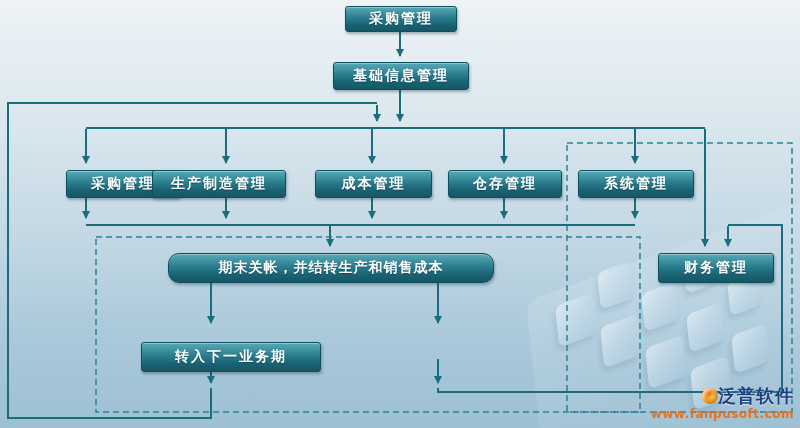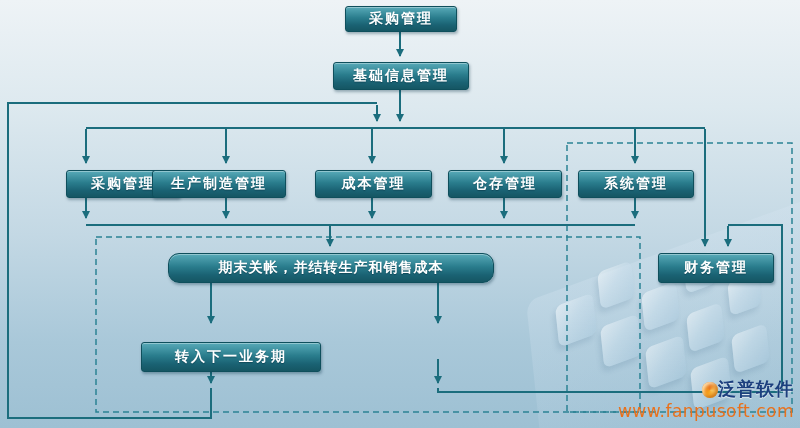--- a/index.html
+++ b/index.html
@@ -44,21 +44,21 @@
   #n-next     {left:122px;top:342px;width:178px;height:28px;margin-left:19px;}
   #n-data2fin {left:333px;top:330px;width:210px;height:28px;letter-spacing:1px;}
 
   #watermark{position:absolute;right:6px;bottom:6px;z-index:4;text-align:right;line-height:1.25;}
   #brand-row{display:flex;align-items:center;justify-content:flex-end;gap:0;}
   #fanpu-logo{display:inline-block;width:16px;height:16px;border-radius:50%;
     background:conic-gradient(from 210deg,#f6a21c,#e9731d 40%,#f6c35a 70%,#f6a21c);
     box-shadow:inset -2px -2px 3px rgba(180,80,0,.55), inset 2px 2px 3px rgba(255,240,200,.8);}
   #brand-text{font-size:18px;font-weight:bold;color:#1c3f7e;letter-spacing:1px;
     text-shadow:0 1px 1px rgba(255,255,255,.7);}
-  #brand-url{font-size:17px;font-weight:normal;color:#e8711c;letter-spacing:.5px;}
+  #brand-url{font-size:12px;font-weight:bold;color:#e8711c;letter-spacing:.5px;}
 </style>
 </head>
 <body>
 
 <div id="stage">
 
   <div class="kbase"></div>
   <div class="key k1"></div>
   <div class="key k2"></div>
   <div class="key k3"></div>

